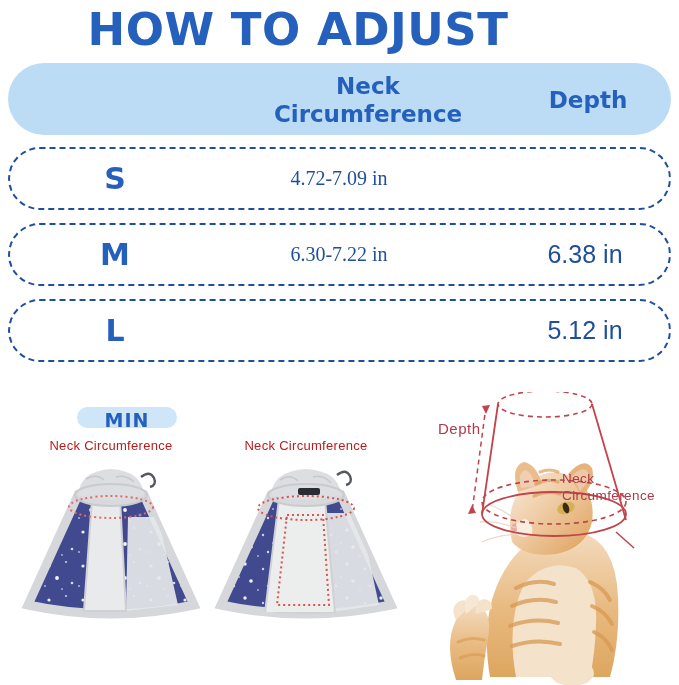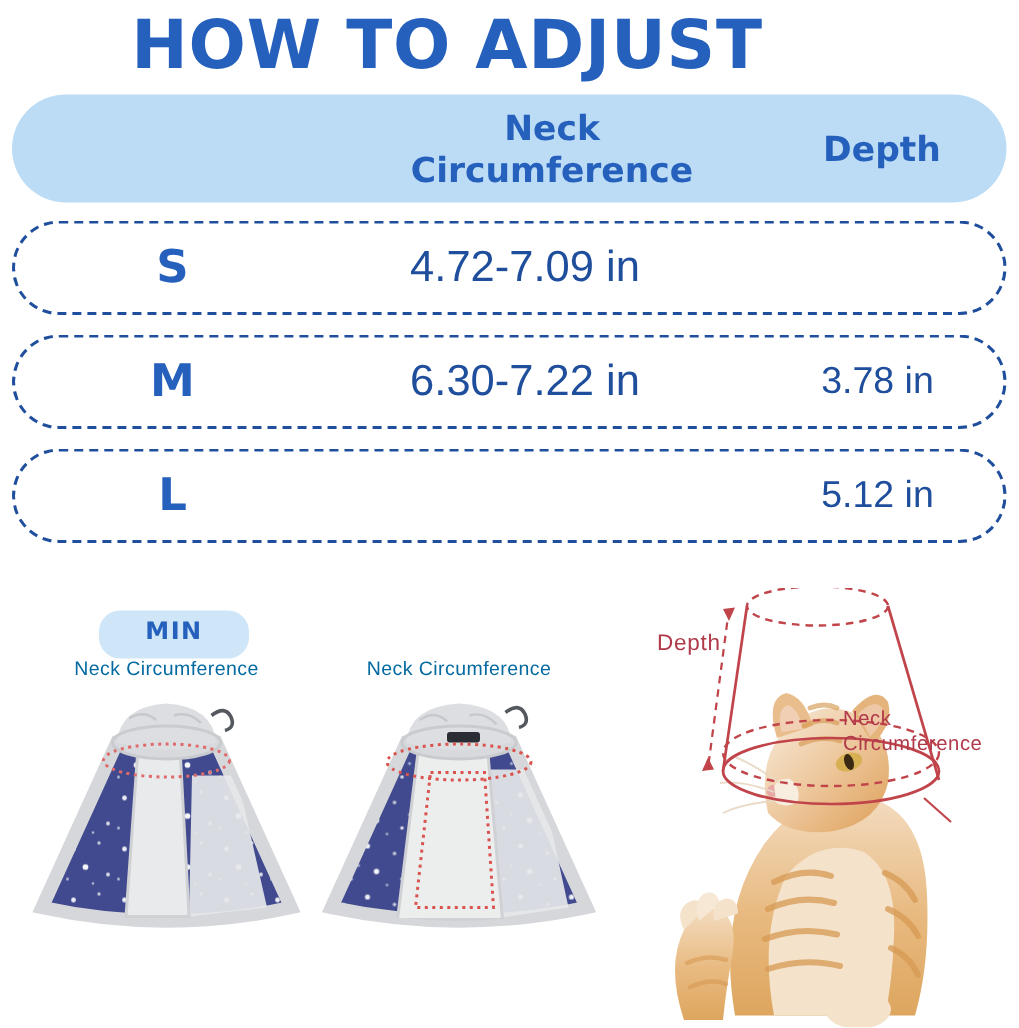--- a/index.html
+++ b/index.html
@@ -85,28 +85,29 @@
     height: 59px;
     line-height: 59px;
     text-align: center;
     color: #2560bd;
     font-family: "DejaVu Sans", sans-serif;
     font-size: 30px;
     font-weight: bold;
   }
   .cell-neck {
     position: absolute;
-    left: 175px;
+    left: 164px;
     top: 0;
     width: 330px;
     height: 59px;
     line-height: 59px;
     text-align: center;
     color: #1f4e9c;
-    font-size: 29px;
+    font-size: 20px;
+    font-family: Liberation Serif, serif;
   }
   .cell-depth {
     position: absolute;
     left: 495px;
     top: 0;
     width: 160px;
     height: 59px;
     line-height: 59px;
     text-align: center;
     color: #1f4e9c;
@@ -119,40 +120,40 @@
     top: 400px;
     width: 222px;
     height: 285px;
   }
   .panel-min { left: 0px; }
   .panel-max { left: 195px; }
 
   .badge {
     position: absolute;
     top: 7px;
-    left: 66px;
+    left: 77px;
     width: 100px;
-    height: 32px;
+    height: 21px;
     background: #cfe6f9;
     border-radius: 14px;
     color: #2560bd;
     font-family: "DejaVu Sans", sans-serif;
-    font-size: 16px;
+    font-size: 19px;
     font-weight: bold;
     text-align: center;
     line-height: 27px;
     letter-spacing: 1px;
   }
   .panel-caption {
     position: absolute;
     top: 38px;
     left: 0;
     width: 222px;
     text-align: center;
-    color: #0369a1;
+    color: #b91c1c;
     font-size: 13px;
     letter-spacing: 0.3px;
   }
 
   
   .cone-wrap {
     position: absolute;
     top: 55px;
     left: 8px;
     width: 206px;
@@ -199,21 +200,21 @@
 </div>
 
 <div class="size-row row-s">
   <div class="cell-size">S</div>
   <div class="cell-neck">4.72-7.09 in</div>
 </div>
 
 <div class="size-row row-m">
   <div class="cell-size">M</div>
   <div class="cell-neck">6.30-7.22 in</div>
-  <div class="cell-depth">3.78 in</div>
+  <div class="cell-depth">6.38 in</div>
 </div>
 
 <div class="size-row row-l">
   <div class="cell-size">L</div>
   <div class="cell-depth">5.12 in</div>
 </div>
 
 <div class="panel panel-min">
   <div class="badge">MIN</div>
   <div class="panel-caption">Neck Circumference</div>

